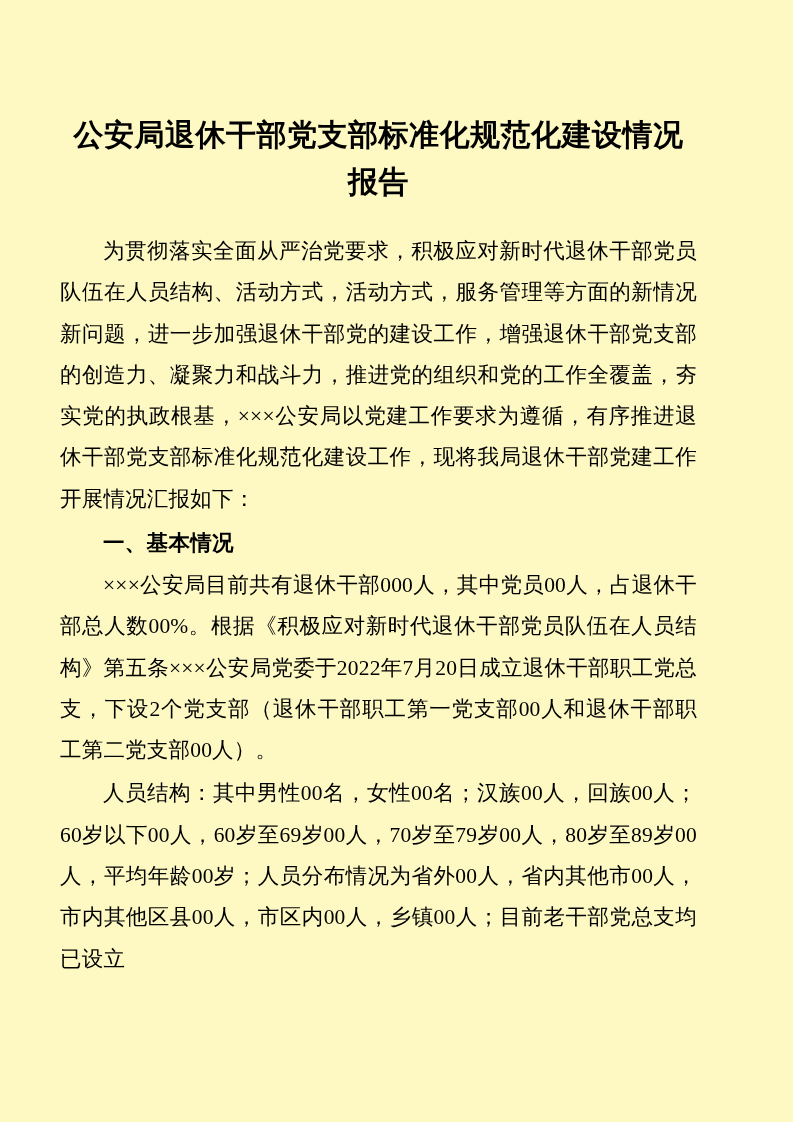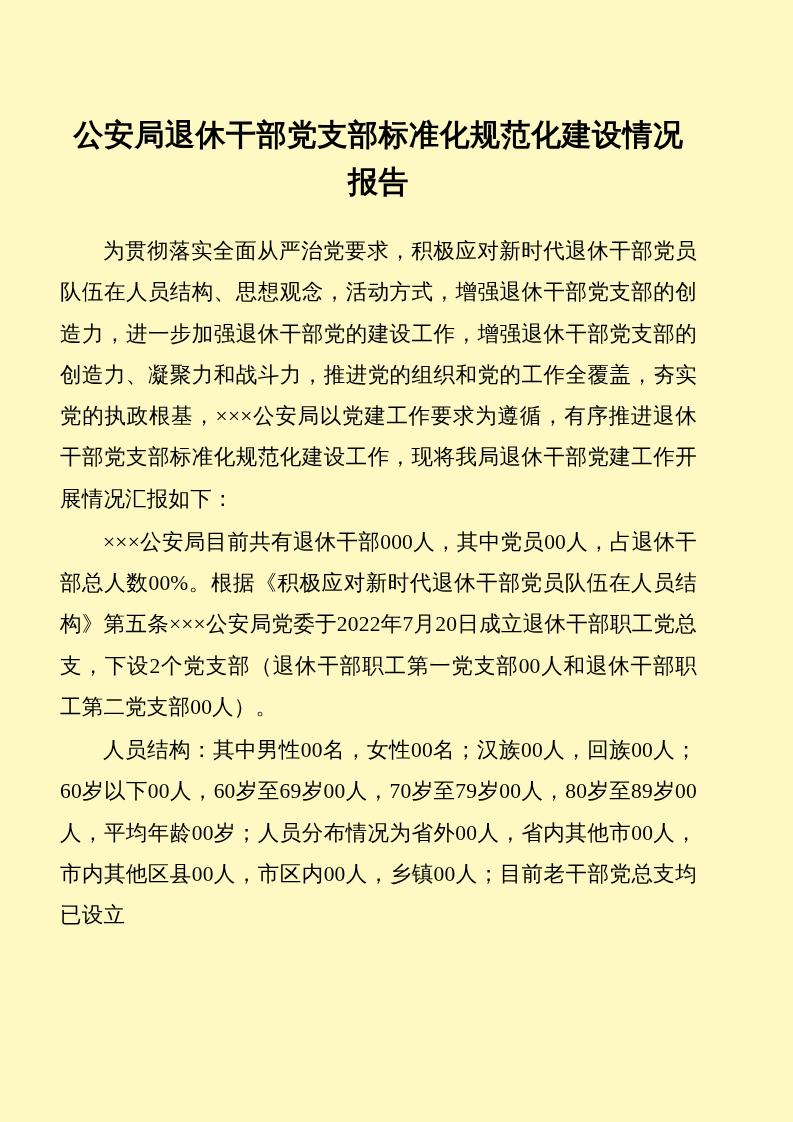--- a/index.html
+++ b/index.html
@@ -49,19 +49,20 @@
     margin: 2px 0 2px 0;
     letter-spacing: 0.3px;
   }
 </style>
 </head>
 <body>
 
 <div class="page">
   <h1 class="doc-title">公安局退休干部党支部标准化规范化建设情况报告</h1>
 
-  <p class="body-para">为贯彻落实全面从严治党要求，积极应对新时代退休干部党员队伍在人员结构、思想观念，活动方式，增强退休干部党支部的创造力，进一步加强退休干部党的建设工作，增强退休干部党支部的创造力、凝聚力和战斗力，推进党的组织和党的工作全覆盖，夯实党的执政根基，×××公安局以党建工作要求为遵循，有序推进退休干部党支部标准化规范化建设工作，现将我局退休干部党建工作开展情况汇报如下：</p>
+  <p class="body-para">为贯彻落实全面从严治党要求，积极应对新时代退休干部党员队伍在人员结构、活动方式，活动方式，服务管理等方面的新情况新问题，进一步加强退休干部党的建设工作，增强退休干部党支部的创造力、凝聚力和战斗力，推进党的组织和党的工作全覆盖，夯实党的执政根基，×××公安局以党建工作要求为遵循，有序推进退休干部党支部标准化规范化建设工作，现将我局退休干部党建工作开展情况汇报如下：</p>
 
+  <p class="section-heading">一、基本情况</p>
 
   <p class="body-para">×××公安局目前共有退休干部000人，其中党员00人，占退休干部总人数00%。根据《积极应对新时代退休干部党员队伍在人员结构》第五条×××公安局党委于2022年7月20日成立退休干部职工党总支，下设2个党支部（退休干部职工第一党支部00人和退休干部职工第二党支部00人）。</p>
 
   <p class="body-para">人员结构：其中男性00名，女性00名；汉族00人，回族00人；60岁以下00人，60岁至69岁00人，70岁至79岁00人，80岁至89岁00人，平均年龄00岁；人员分布情况为省外00人，省内其他市00人，市内其他区县00人，市区内00人，乡镇00人；目前老干部党总支均已设立</p>
 </div>
 
 </body></html>

